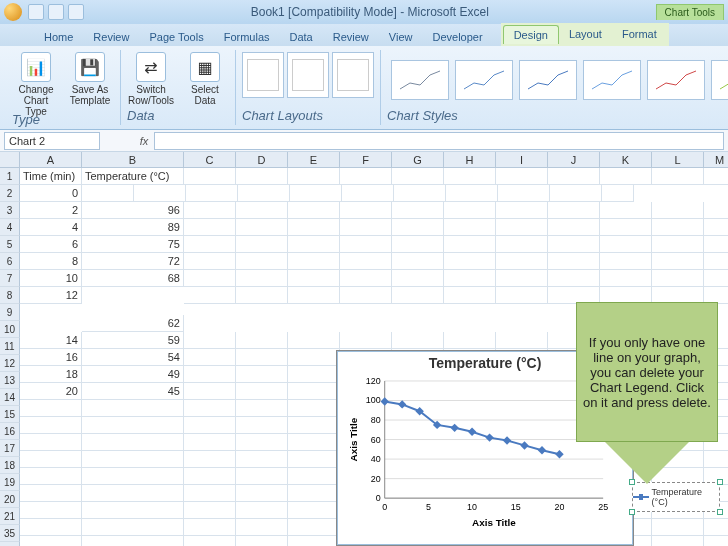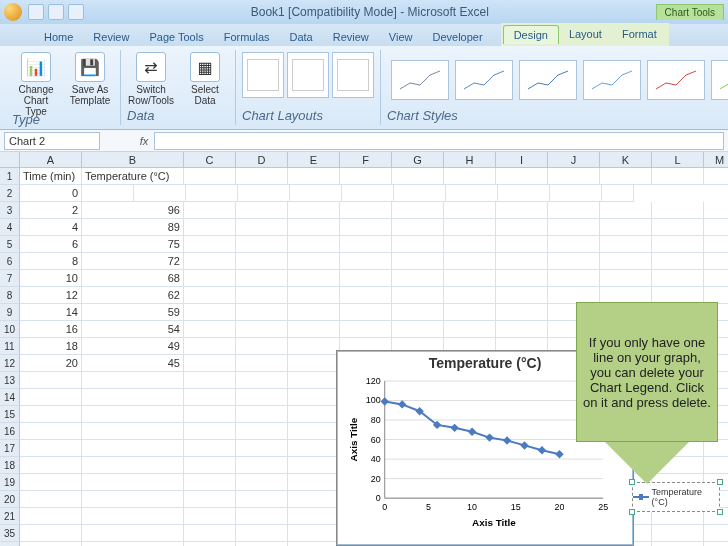--- a/index.html
+++ b/index.html
@@ -312,21 +312,21 @@
         <div class="cell" style="width: 52px;"></div>
         <div class="cell" style="width: 52px;"></div>
         <div class="cell" style="width: 52px;"></div>
         <div class="cell" style="width: 52px;"></div>
         <div class="cell" style="width: 52px;"></div>
         <div class="cell" style="width: 52px;"></div>
         <div class="cell" style="width: 32px;"></div>
       </div>
       <div class="cell-row">
         <div class="cell r" style="width: 62px;">12</div>
-        <div class="cell r" style="width: 102px;">62</div>
+        <div class="cell r" style="width: 102px; margin-top: 28px;">62</div>
         <div class="cell" style="width: 52px;"></div>
         <div class="cell" style="width: 52px;"></div>
         <div class="cell" style="width: 52px;"></div>
         <div class="cell" style="width: 52px;"></div>
         <div class="cell" style="width: 52px;"></div>
         <div class="cell" style="width: 52px;"></div>
         <div class="cell" style="width: 52px;"></div>
         <div class="cell" style="width: 52px;"></div>
         <div class="cell" style="width: 52px;"></div>
         <div class="cell" style="width: 52px;"></div>

